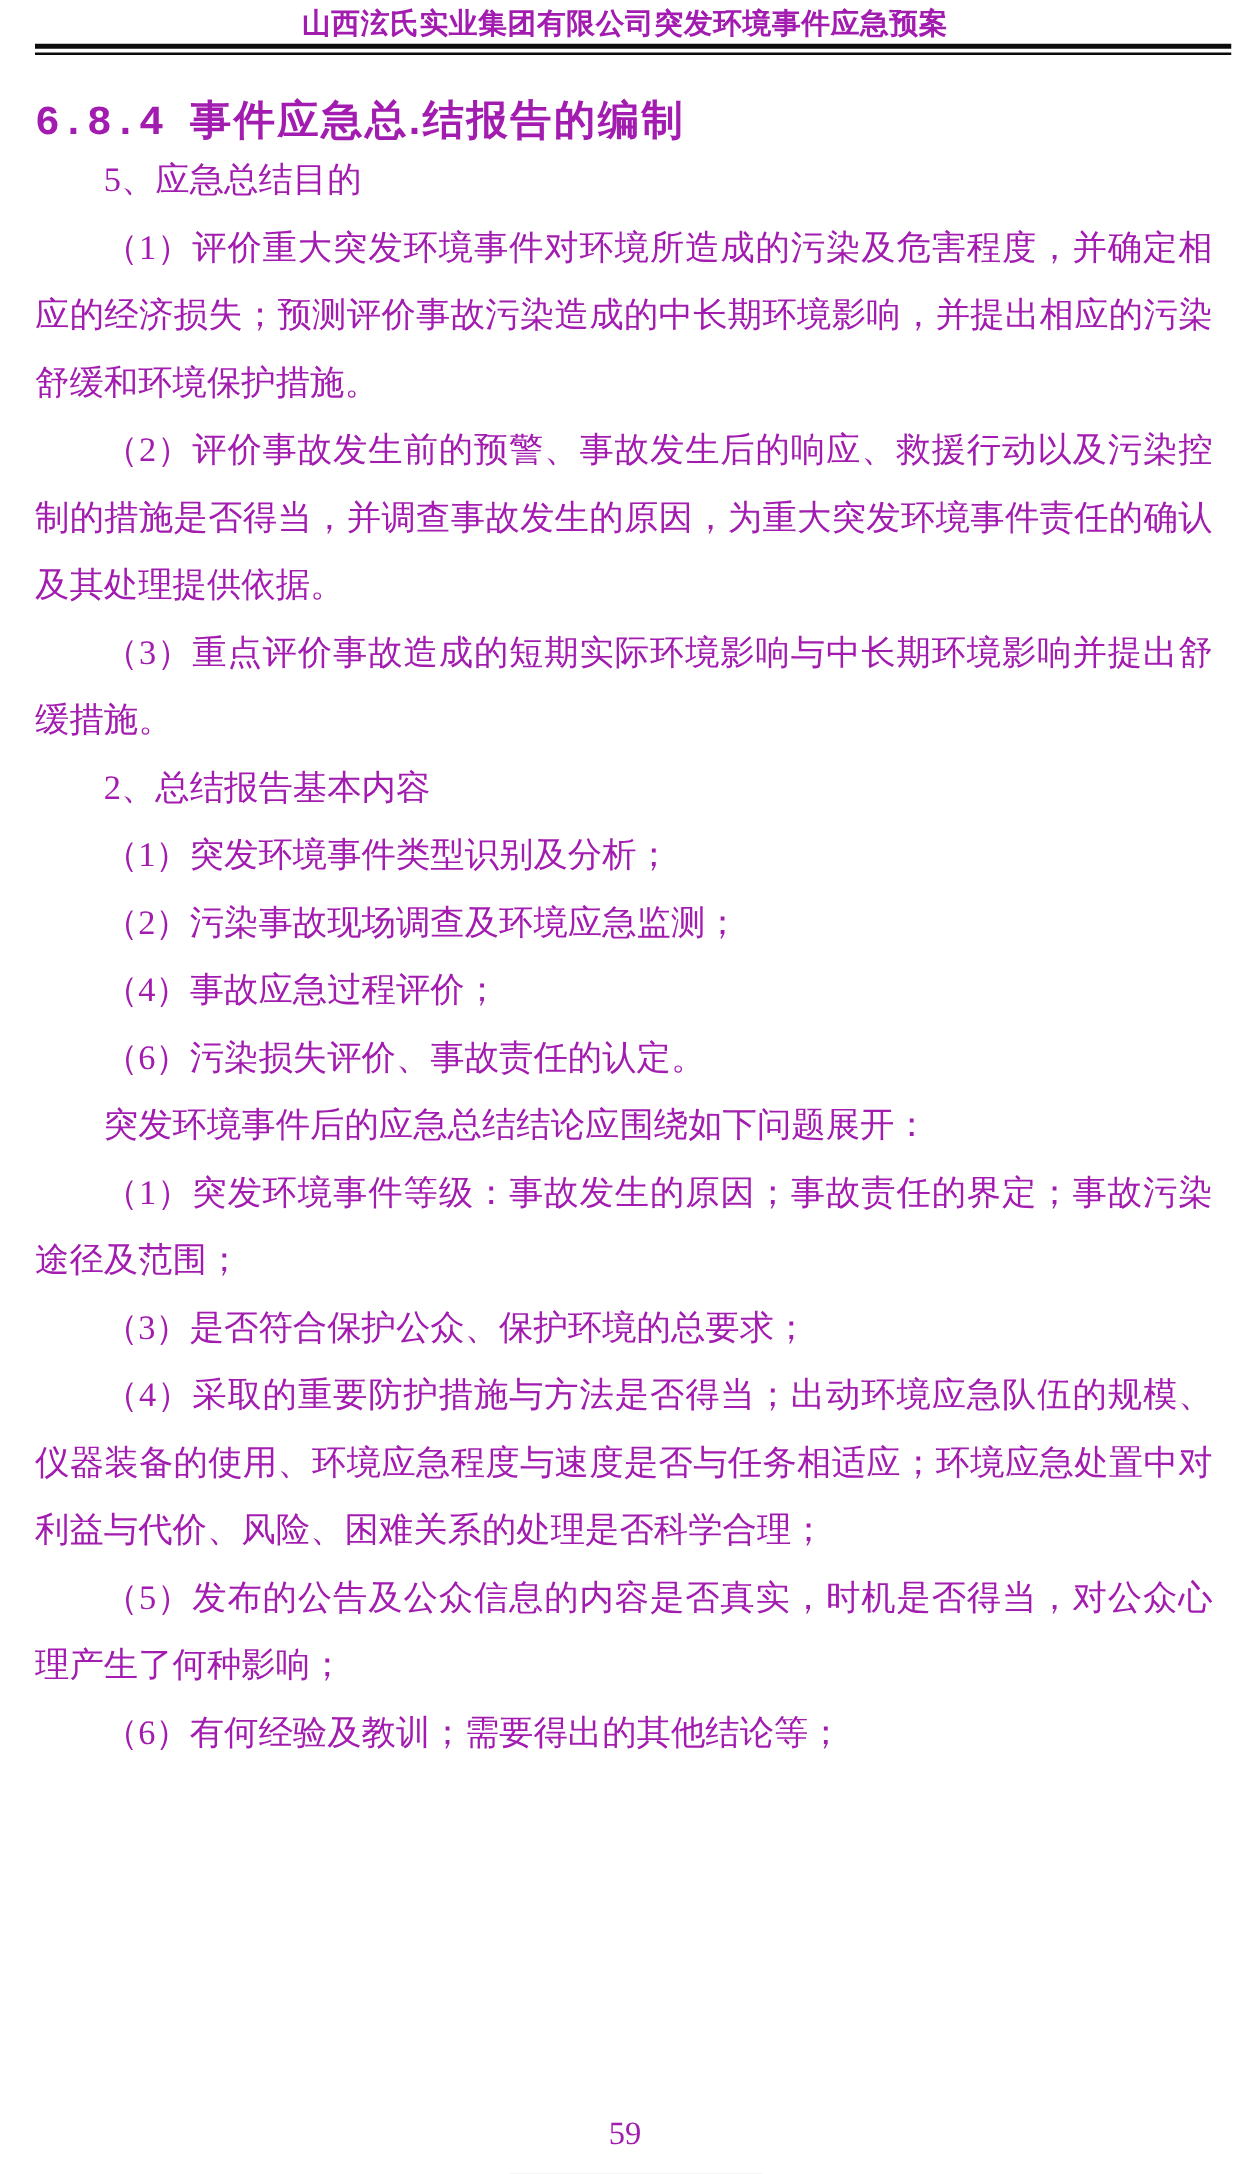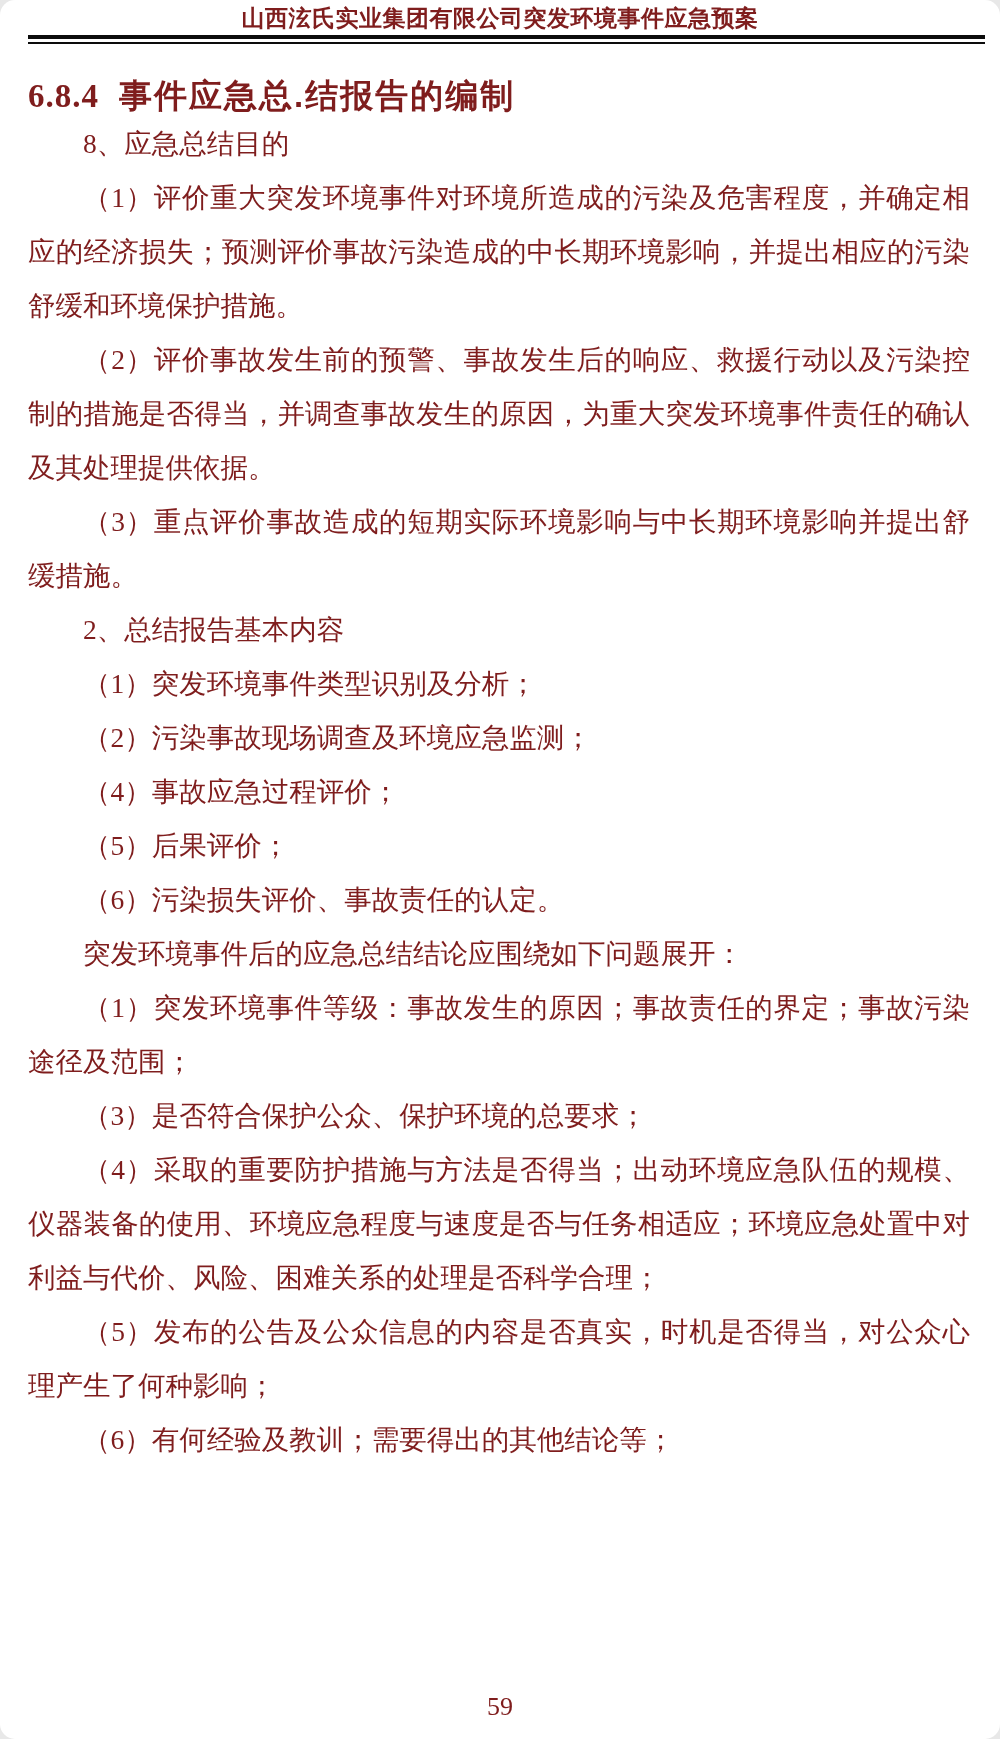--- a/index.html
+++ b/index.html
@@ -6,24 +6,23 @@
     margin: 0;
     padding: 0;
     background: #e8e8e8;
   }
   .page {
     position: relative;
     width: 1000px;
     height: 1739px;
     margin: 0 auto;
     background: #ffffff;
-    color: #7f1d1d;
+    color: #a21caf;
     font-family: "Liberation Serif", "DejaVu Serif", serif;
     overflow: hidden;
-    border-radius: 15px;
   }
   .doc-header {
     position: absolute;
     top: 3px;
     left: 0;
     width: 100%;
     text-align: center;
     font-size: 23px;
     font-weight: 600;
     letter-spacing: 0.5px;
@@ -40,21 +39,21 @@
   }
   .section-heading {
     position: absolute;
     top: 74px;
     left: 28px;
     font-size: 33px;
     font-weight: bold;
     white-space: nowrap;
   }
   .section-heading .num {
-    font-family: Liberation Serif, serif;
+    font-family: Liberation Mono, monospace;
     margin-right: 20px;
     letter-spacing: 1px;
     margin-top: 40px;
   }
   .section-heading .txt {
     font-family: "Liberation Sans", "DejaVu Sans", sans-serif;
     letter-spacing: 2px;
   }
   .content {
     position: absolute;
@@ -86,29 +85,28 @@
 
   <div class="doc-header">山西泫氏实业集团有限公司突发环境事件应急预案</div>
 
   <div class="double-rule"></div>
 
   <div class="section-heading">
     <span class="num">6.8.4</span><span class="txt">事件应急总.结报告的编制</span>
   </div>
 
   <div class="content">
-    <p>8、应急总结目的</p>
+    <p>5、应急总结目的</p>
     <p>（1）评价重大突发环境事件对环境所造成的污染及危害程度，并确定相应的经济损失；预测评价事故污染造成的中长期环境影响，并提出相应的污染舒缓和环境保护措施。</p>
     <p>（2）评价事故发生前的预警、事故发生后的响应、救援行动以及污染控制的措施是否得当，并调查事故发生的原因，为重大突发环境事件责任的确认及其处理提供依据。</p>
     <p>（3）重点评价事故造成的短期实际环境影响与中长期环境影响并提出舒缓措施。</p>
     <p>2、总结报告基本内容</p>
     <p>（1）突发环境事件类型识别及分析；</p>
     <p>（2）污染事故现场调查及环境应急监测；</p>
     <p>（4）事故应急过程评价；</p>
-    <p>（5）后果评价；</p>
     <p>（6）污染损失评价、事故责任的认定。</p>
     <p>突发环境事件后的应急总结结论应围绕如下问题展开：</p>
     <p>（1）突发环境事件等级：事故发生的原因；事故责任的界定；事故污染途径及范围；</p>
     <p>（3）是否符合保护公众、保护环境的总要求；</p>
     <p>（4）采取的重要防护措施与方法是否得当；出动环境应急队伍的规模、仪器装备的使用、环境应急程度与速度是否与任务相适应；环境应急处置中对利益与代价、风险、困难关系的处理是否科学合理；</p>
     <p>（5）发布的公告及公众信息的内容是否真实，时机是否得当，对公众心理产生了何种影响；</p>
     <p>（6）有何经验及教训；需要得出的其他结论等；</p>
   </div>
 
   <div class="page-number">59</div>

